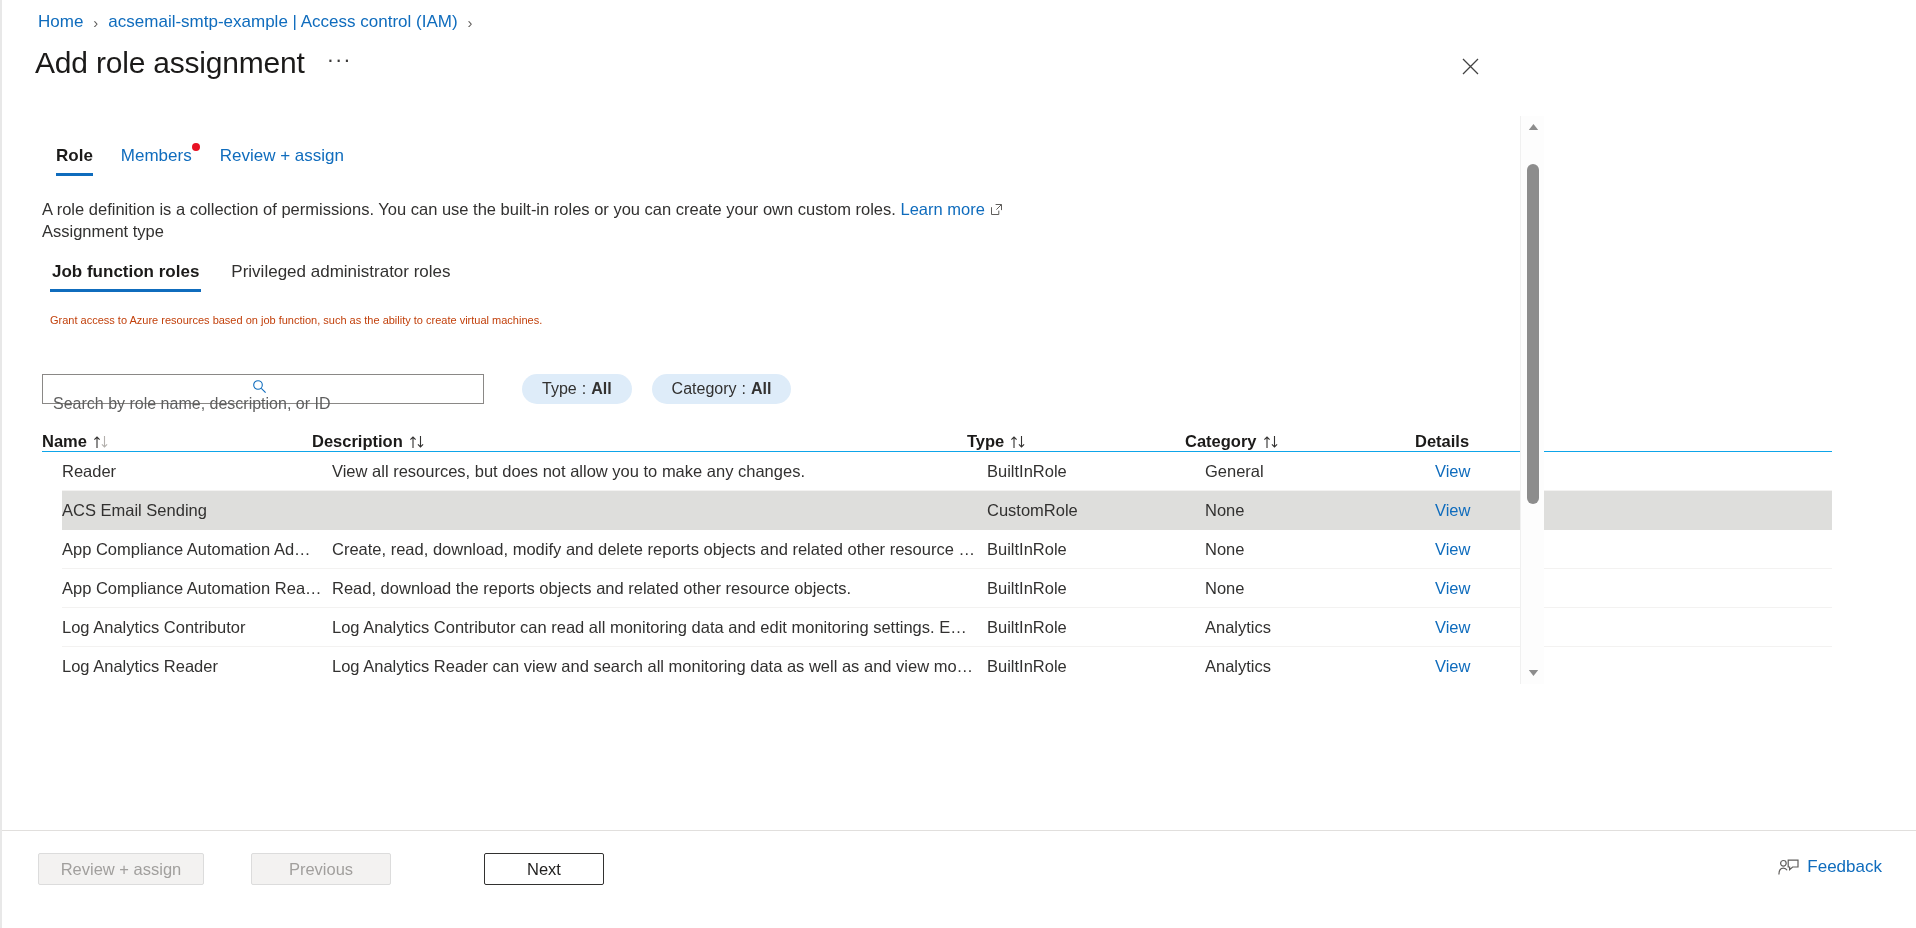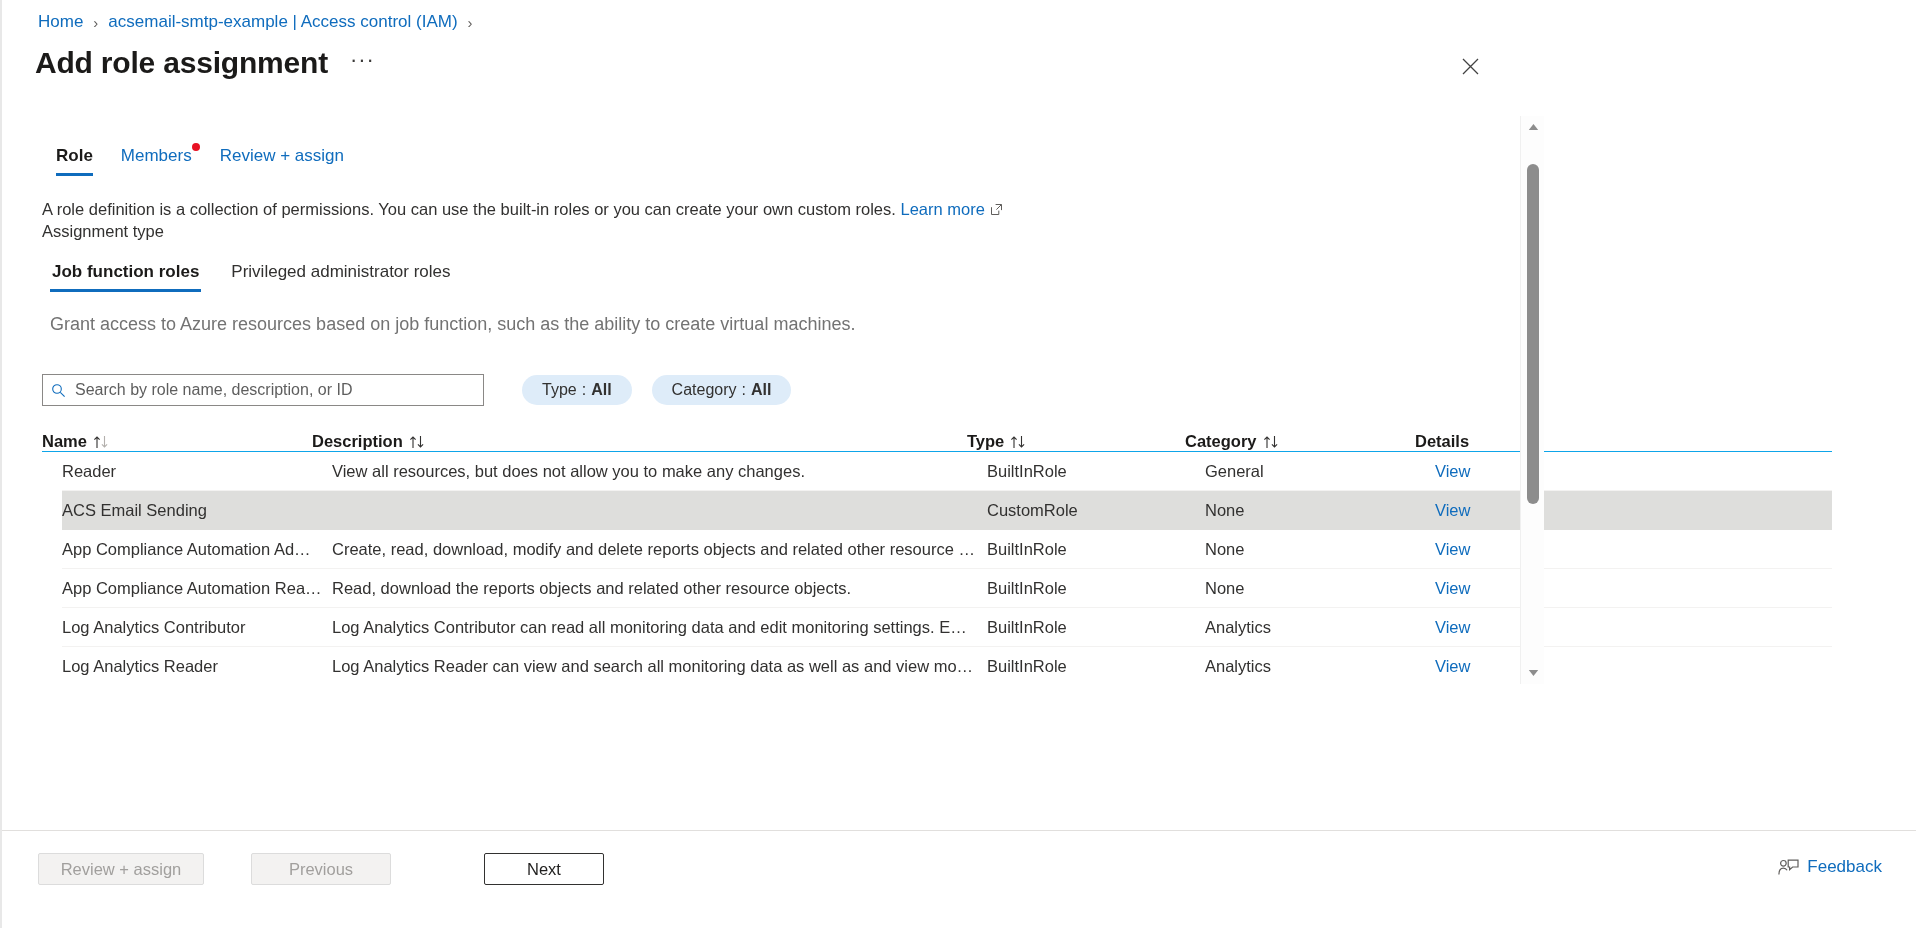--- a/index.html
+++ b/index.html
@@ -26,21 +26,21 @@
   }
   .crumb-link { color: #0f6cbd; cursor: pointer; white-space: nowrap; }
   .crumb-sep { color: #605e5c; font-size: 15px; }
 
   
   .title-row {
     position: absolute; left: 33px; top: 44px;
     display: flex; align-items: center; gap: 18px;
   }
   .page-title {
-    font-size: 30px; font-weight: 700; letter-spacing: -0.2px;
+    font-size: 30px; font-weight: 400; letter-spacing: -0.2px;
     color: #1b1a19; line-height: 38px;
   }
   .ellipsis-btn {
     font-size: 22px; color: #3b3a39; letter-spacing: 1px;
     cursor: pointer; line-height: 14px; padding: 6px 4px 12px 4px;
   }
   .close-btn {
     position: absolute; right: 58px; top: 50px;
     width: 32px; height: 32px;
     display: flex; align-items: center; justify-content: center;
@@ -107,32 +107,32 @@
   }
   .subtab.active { font-weight: 700; color: #1b1a19; }
   .subtab.active::after {
     content: ""; position: absolute;
     left: 0; right: 0; bottom: 2px;
     height: 3px; background: #0f6cbd;
   }
 
   .grant-text {
     position: absolute; left: 48px; top: 196px;
-    font-size: 18px; color: #737373;
+    font-size: 11px; color: #c2410c;
   }
 
   
   .toolbar {
     position: absolute; left: 40px; top: 256px;
     display: flex; align-items: center; gap: 0;
   }
   .search-box {
     width: 442px; height: 30px;
     border: 1px solid #8a8886; background: #ffffff;
-    display: flex; align-items: center; padding: 15px 8px;
+    display: flex; align-items: center; padding: 4px 8px; flex-direction: column;
   }
   .search-icon { flex: 0 0 auto; margin-right: 7px; display: flex; }
   .search-input {
     border: none; outline: none; background: transparent;
     font-family: "Liberation Sans", sans-serif;
     font-size: 16px; color: #323130; width: 100%;
   }
   .search-input::placeholder { color: #5e5e5e; }
 
   .pill {

